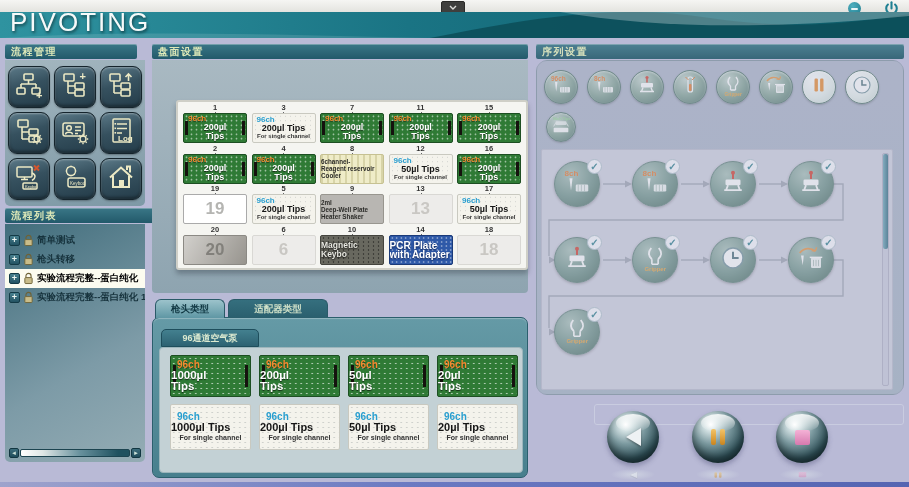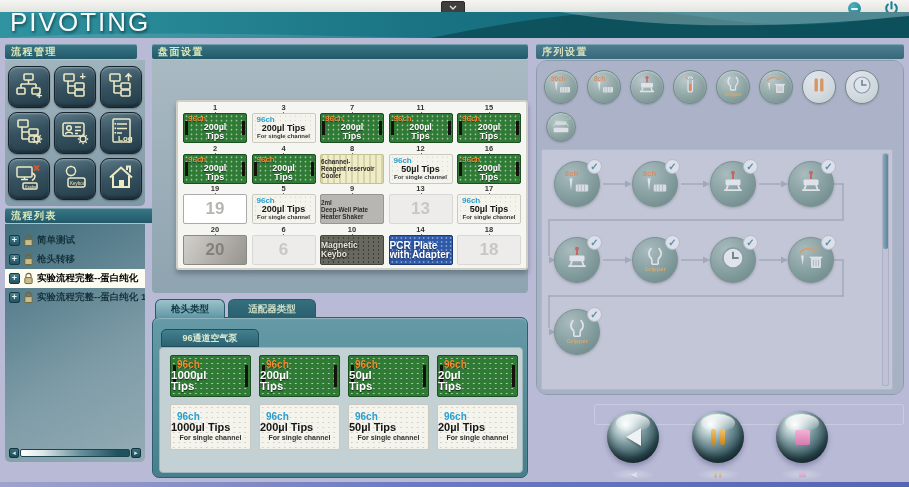--- a/index.html
+++ b/index.html
@@ -71,21 +71,21 @@
 .k-tips-green .t-vol,.k-tips-green .t-tips{color:#fff;text-shadow:0 1px 1px rgba(0,0,0,.65)}
 .k-tips-white .t-vol{color:#161616}
 .t-sub{font-size:6px;line-height:7px;text-align:center;color:#333;font-weight:bold}
 .t-line{font-size:6.3px;line-height:7px;text-align:left;color:#2b2b28;font-weight:bold;position:relative;z-index:2}
 .k-magnetic .t-line{font-size:8.5px;line-height:9px;color:#e9e9e2;text-shadow:0 1px 2px #1a1a18,0 0 2px #1a1a18}
 .k-pcr .t-line{font-size:10px;line-height:9px;color:#fff;text-shadow:0 1px 2px #0c2050}
 
 
 .tab{position:absolute;height:19px;border-radius:6px 6px 0 0;font-size:9.5px;font-weight:bold;display:flex;align-items:center;justify-content:center;border:1px solid #2a5a68;border-bottom:none}
 #tab-tips{left:155px;top:299px;width:70px;background:linear-gradient(#9cc3cb,#5f97a4);color:#0e3540;z-index:3}
-#tab-adapter{left:228px;top:299px;width:88px;background:linear-gradient(#356f7e,#2a5f6e);color:#cfe0c8}
+#tab-adapter{left:228px;top:299px;width:100px;background:linear-gradient(#356f7e,#2a5f6e);color:#cfe0c8}
 #tip-wrap{position:absolute;left:152px;top:317px;width:376px;height:161px;background:linear-gradient(#659aa6,#477f8d);border:1px solid #2b5f6d;border-radius:7px;box-shadow:inset 0 1px 1px rgba(255,255,255,.3)}
 #subtab{position:absolute;left:8px;top:11px;width:98px;height:18px;background:linear-gradient(#43808f,#2d6272);border:1px solid #1e4e5c;border-radius:5px 5px 0 0;color:#dcead0;font-size:9px;font-weight:bold;display:flex;align-items:center;justify-content:center}
 #tip-inner{position:absolute;left:6px;top:29px;width:364px;height:126px;background:#c3d1d5;border:1px solid #9db6bc;border-radius:4px;padding:7px 0 0 10px}
 .rackrow{display:flex;gap:8px;margin-bottom:7px}
 .rack{position:relative;width:81px;display:flex;flex-direction:column;justify-content:center;border-radius:2px;overflow:hidden}
 .rack.green{height:42px;background-color:#2f7a35;border:1px solid #1d4f22;background-image:radial-gradient(rgba(255,255,255,.6) .9px,transparent 1.2px);background-size:5.5px 5px}
 .rack.green::before,.rack.green::after{content:'';position:absolute;top:9px;bottom:9px;width:3px;background:#15120e}
 .rack.green::before{left:2px}.rack.green::after{right:2px}
 .rack.white{height:46px;background-color:#f4f3ec;border:1px solid #c9c9c0;background-image:radial-gradient(rgba(120,130,130,.3) .8px,transparent 1.1px);background-size:5.5px 5px}
 .r-ch{font-size:10px;font-weight:bold;padding-left:6px;line-height:10px;position:relative;z-index:2}

